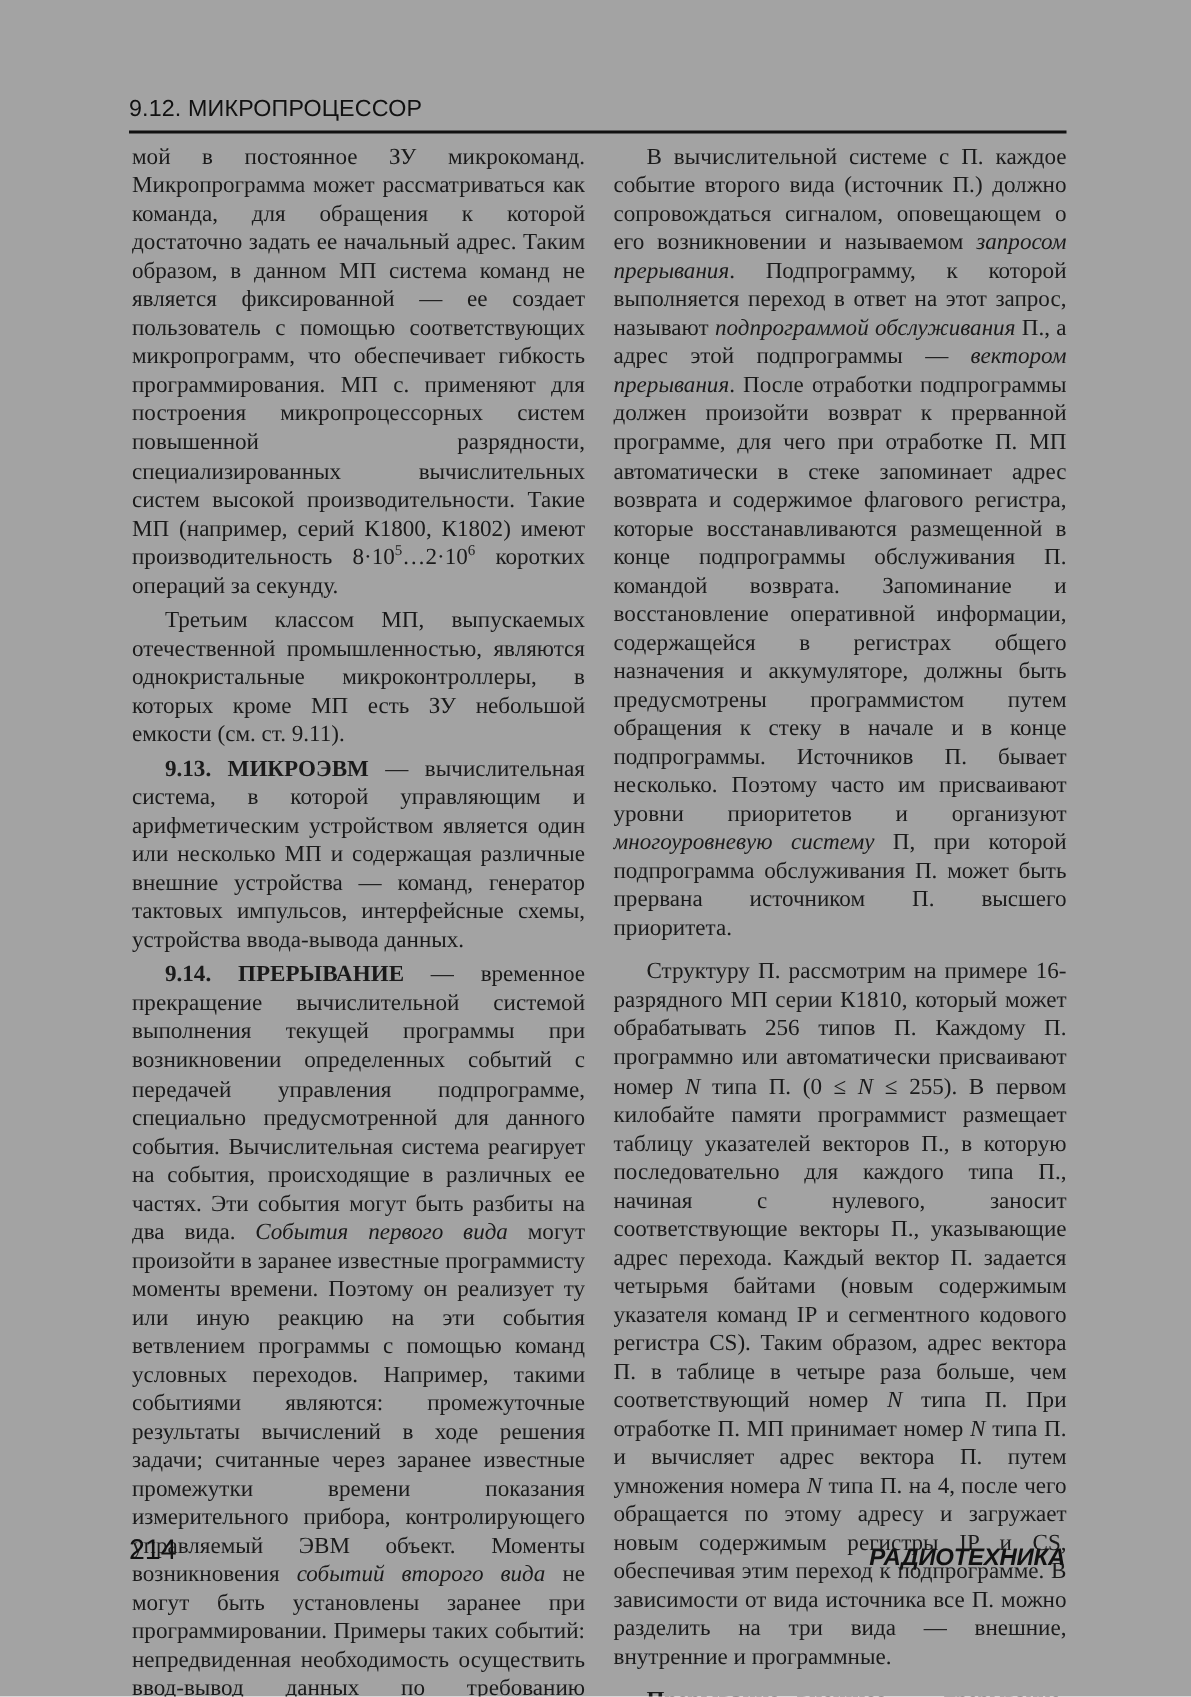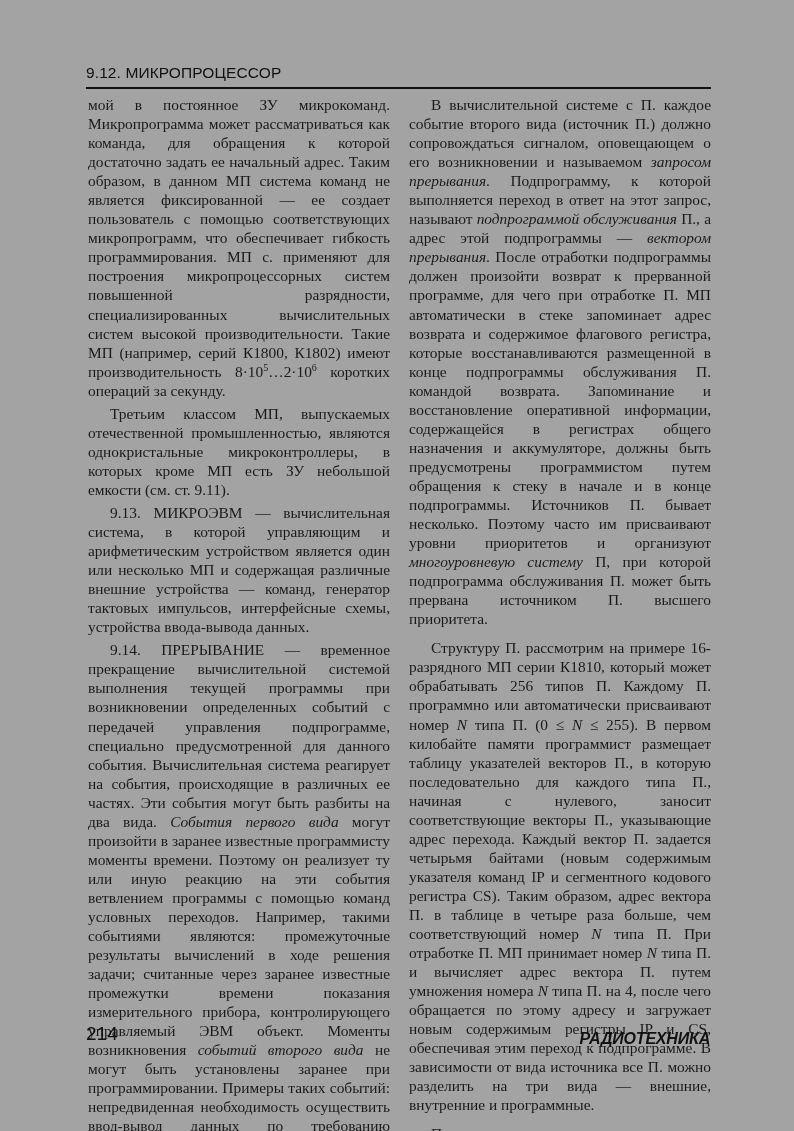--- a/index.html
+++ b/index.html
@@ -14,21 +14,21 @@
       position: absolute; top: 95px; width: 302px;
       font-family: "Liberation Serif", serif; font-size: 15.4px; line-height: 19.05px;
       text-align: justify; hyphens: manual; color: #1a1a1a;
     }
     .col-left { left: 88px; }
     .col-right { left: 409px; }
     .col p { margin: 0; text-indent: 0; }
     .col p.indent { text-indent: 22px; }
     .col p.gap { margin-top: 4px; }
     .col p.gap-lg { margin-top: 10px; }
-    .b { font-weight: normal; }
+    .b { font-weight: bold; }
     .i { font-style: italic; }
     sup { font-size: 10px; line-height: 0; vertical-align: 6px; }
     .folio {
       position: absolute; left: 86px; top: 1023px;
       font-family: "Liberation Sans", sans-serif; font-size: 19px; color: #111;
     }
     .journal {
       position: absolute; right: 84px; top: 1030px;
       font-family: "Liberation Sans", sans-serif; font-size: 16px; font-style: italic; font-weight: bold; color: #111;
       letter-spacing: -0.2px;

